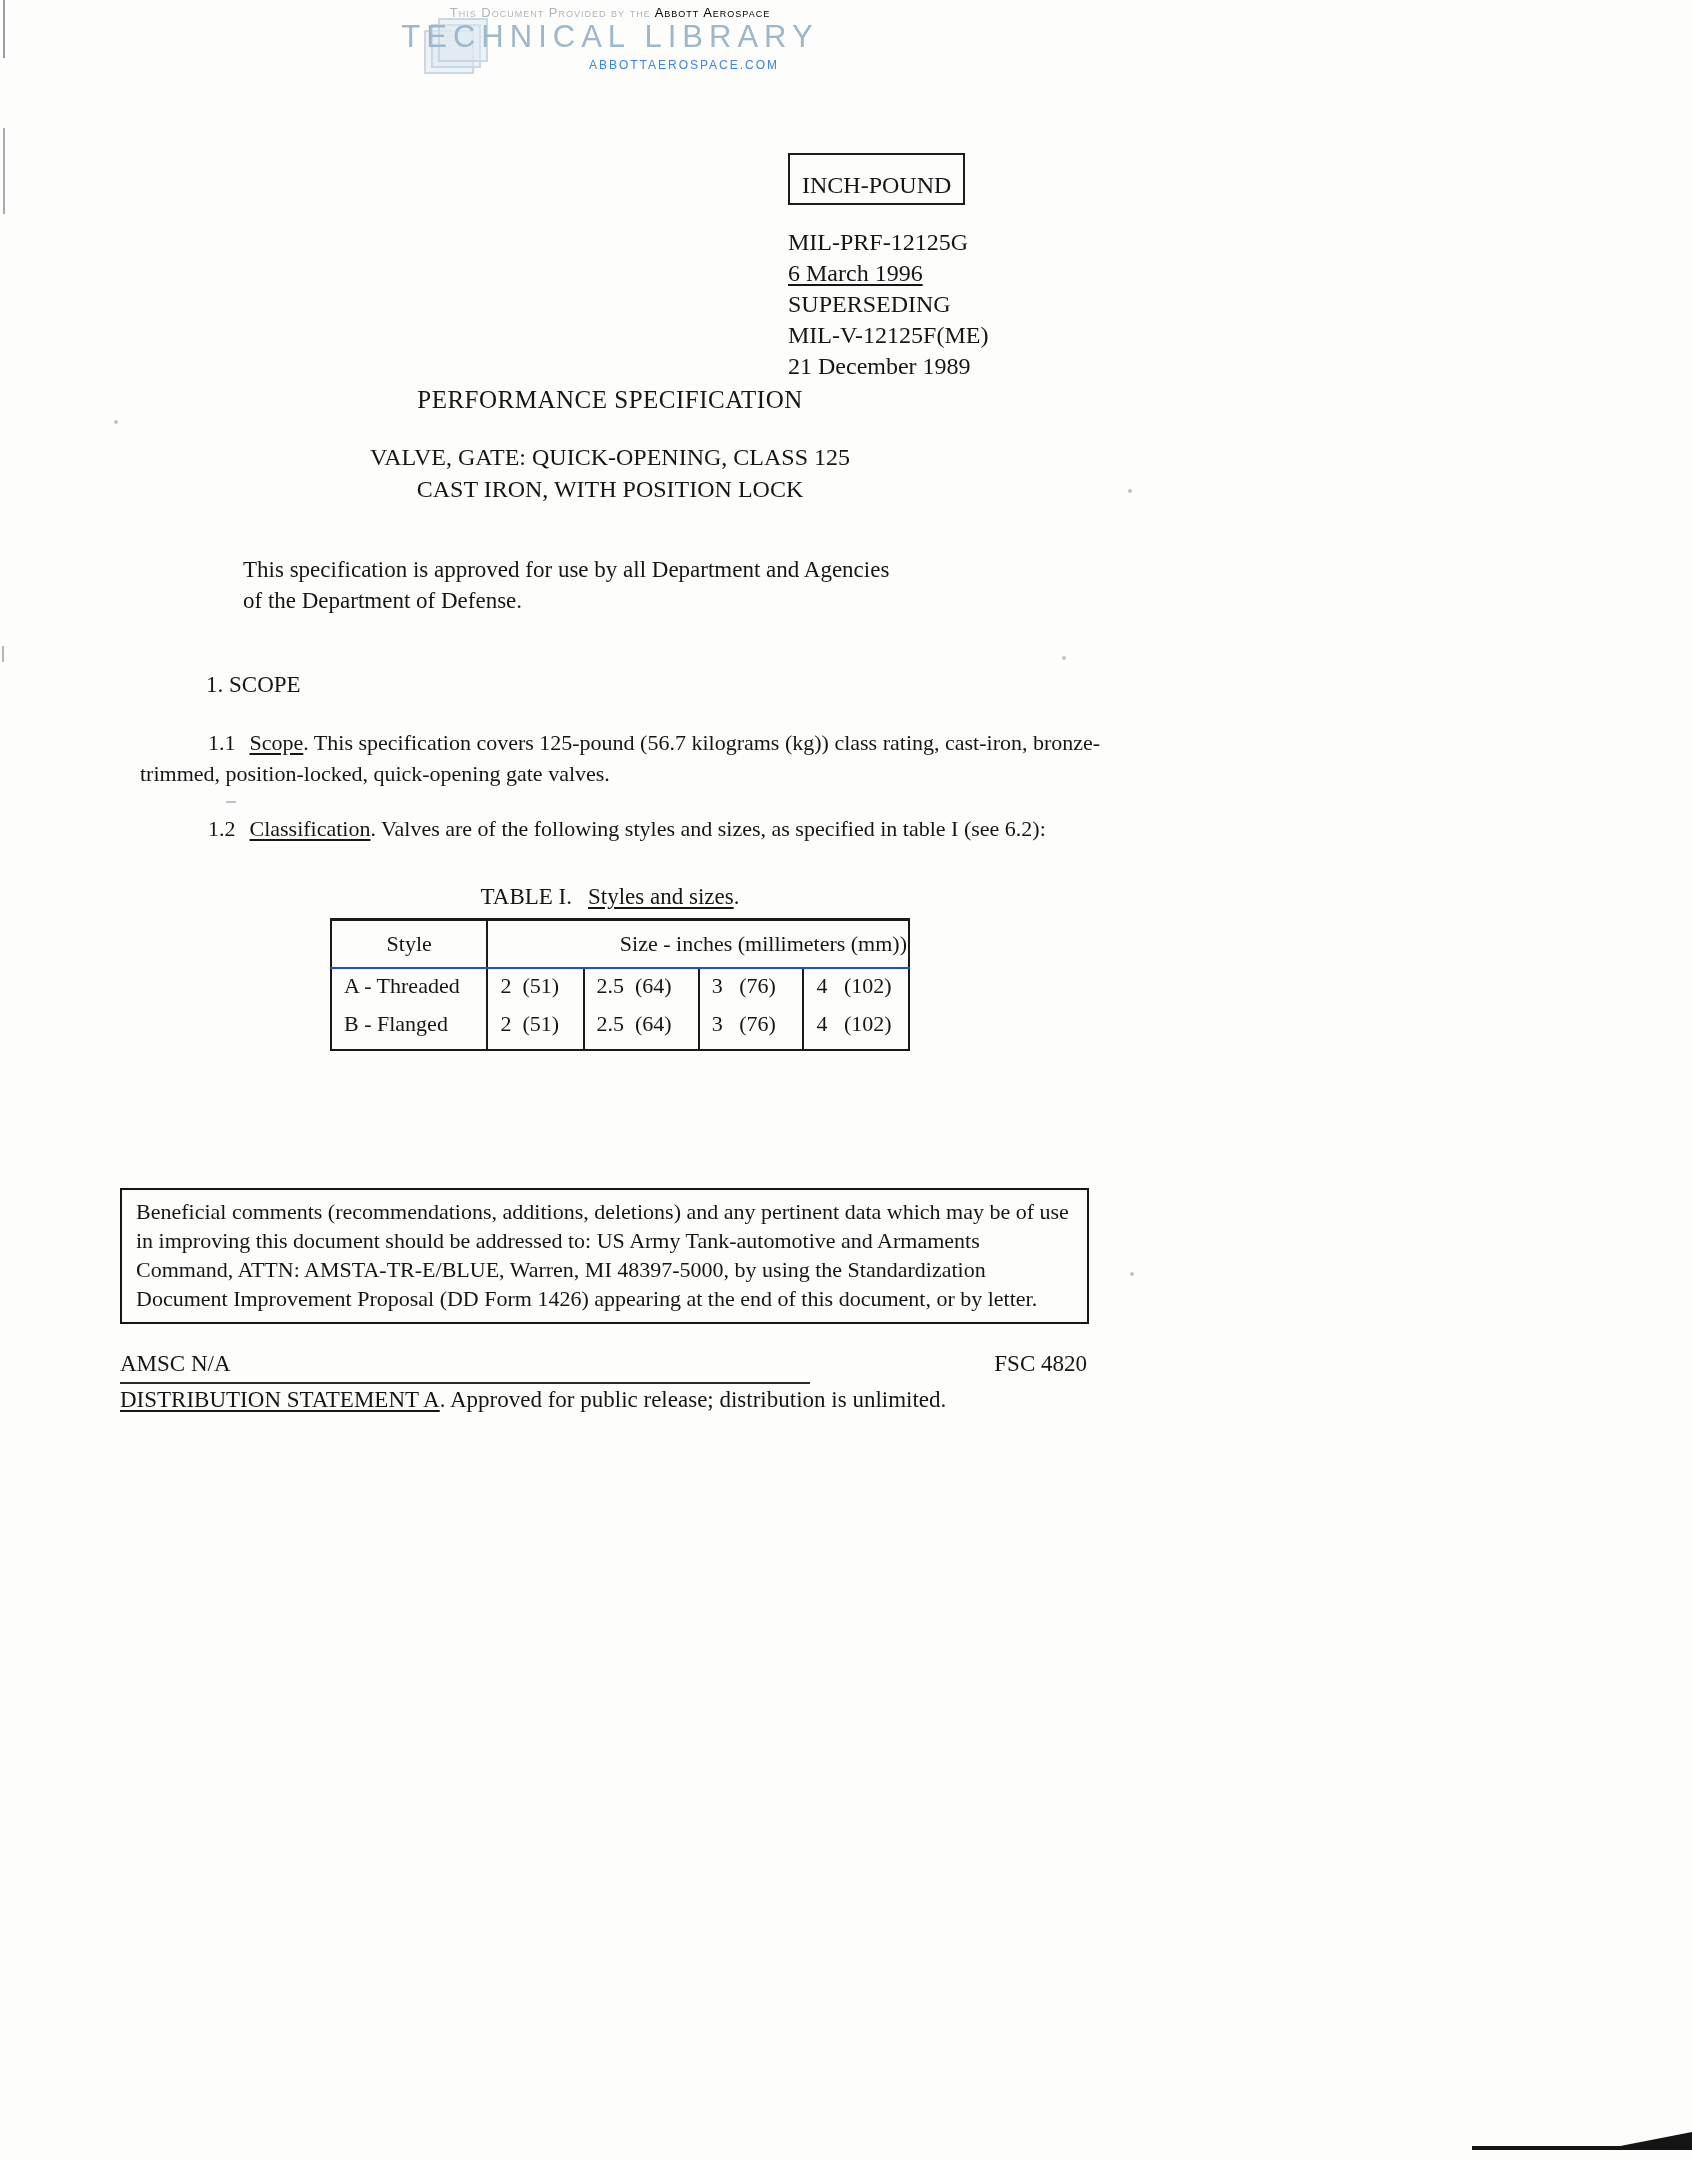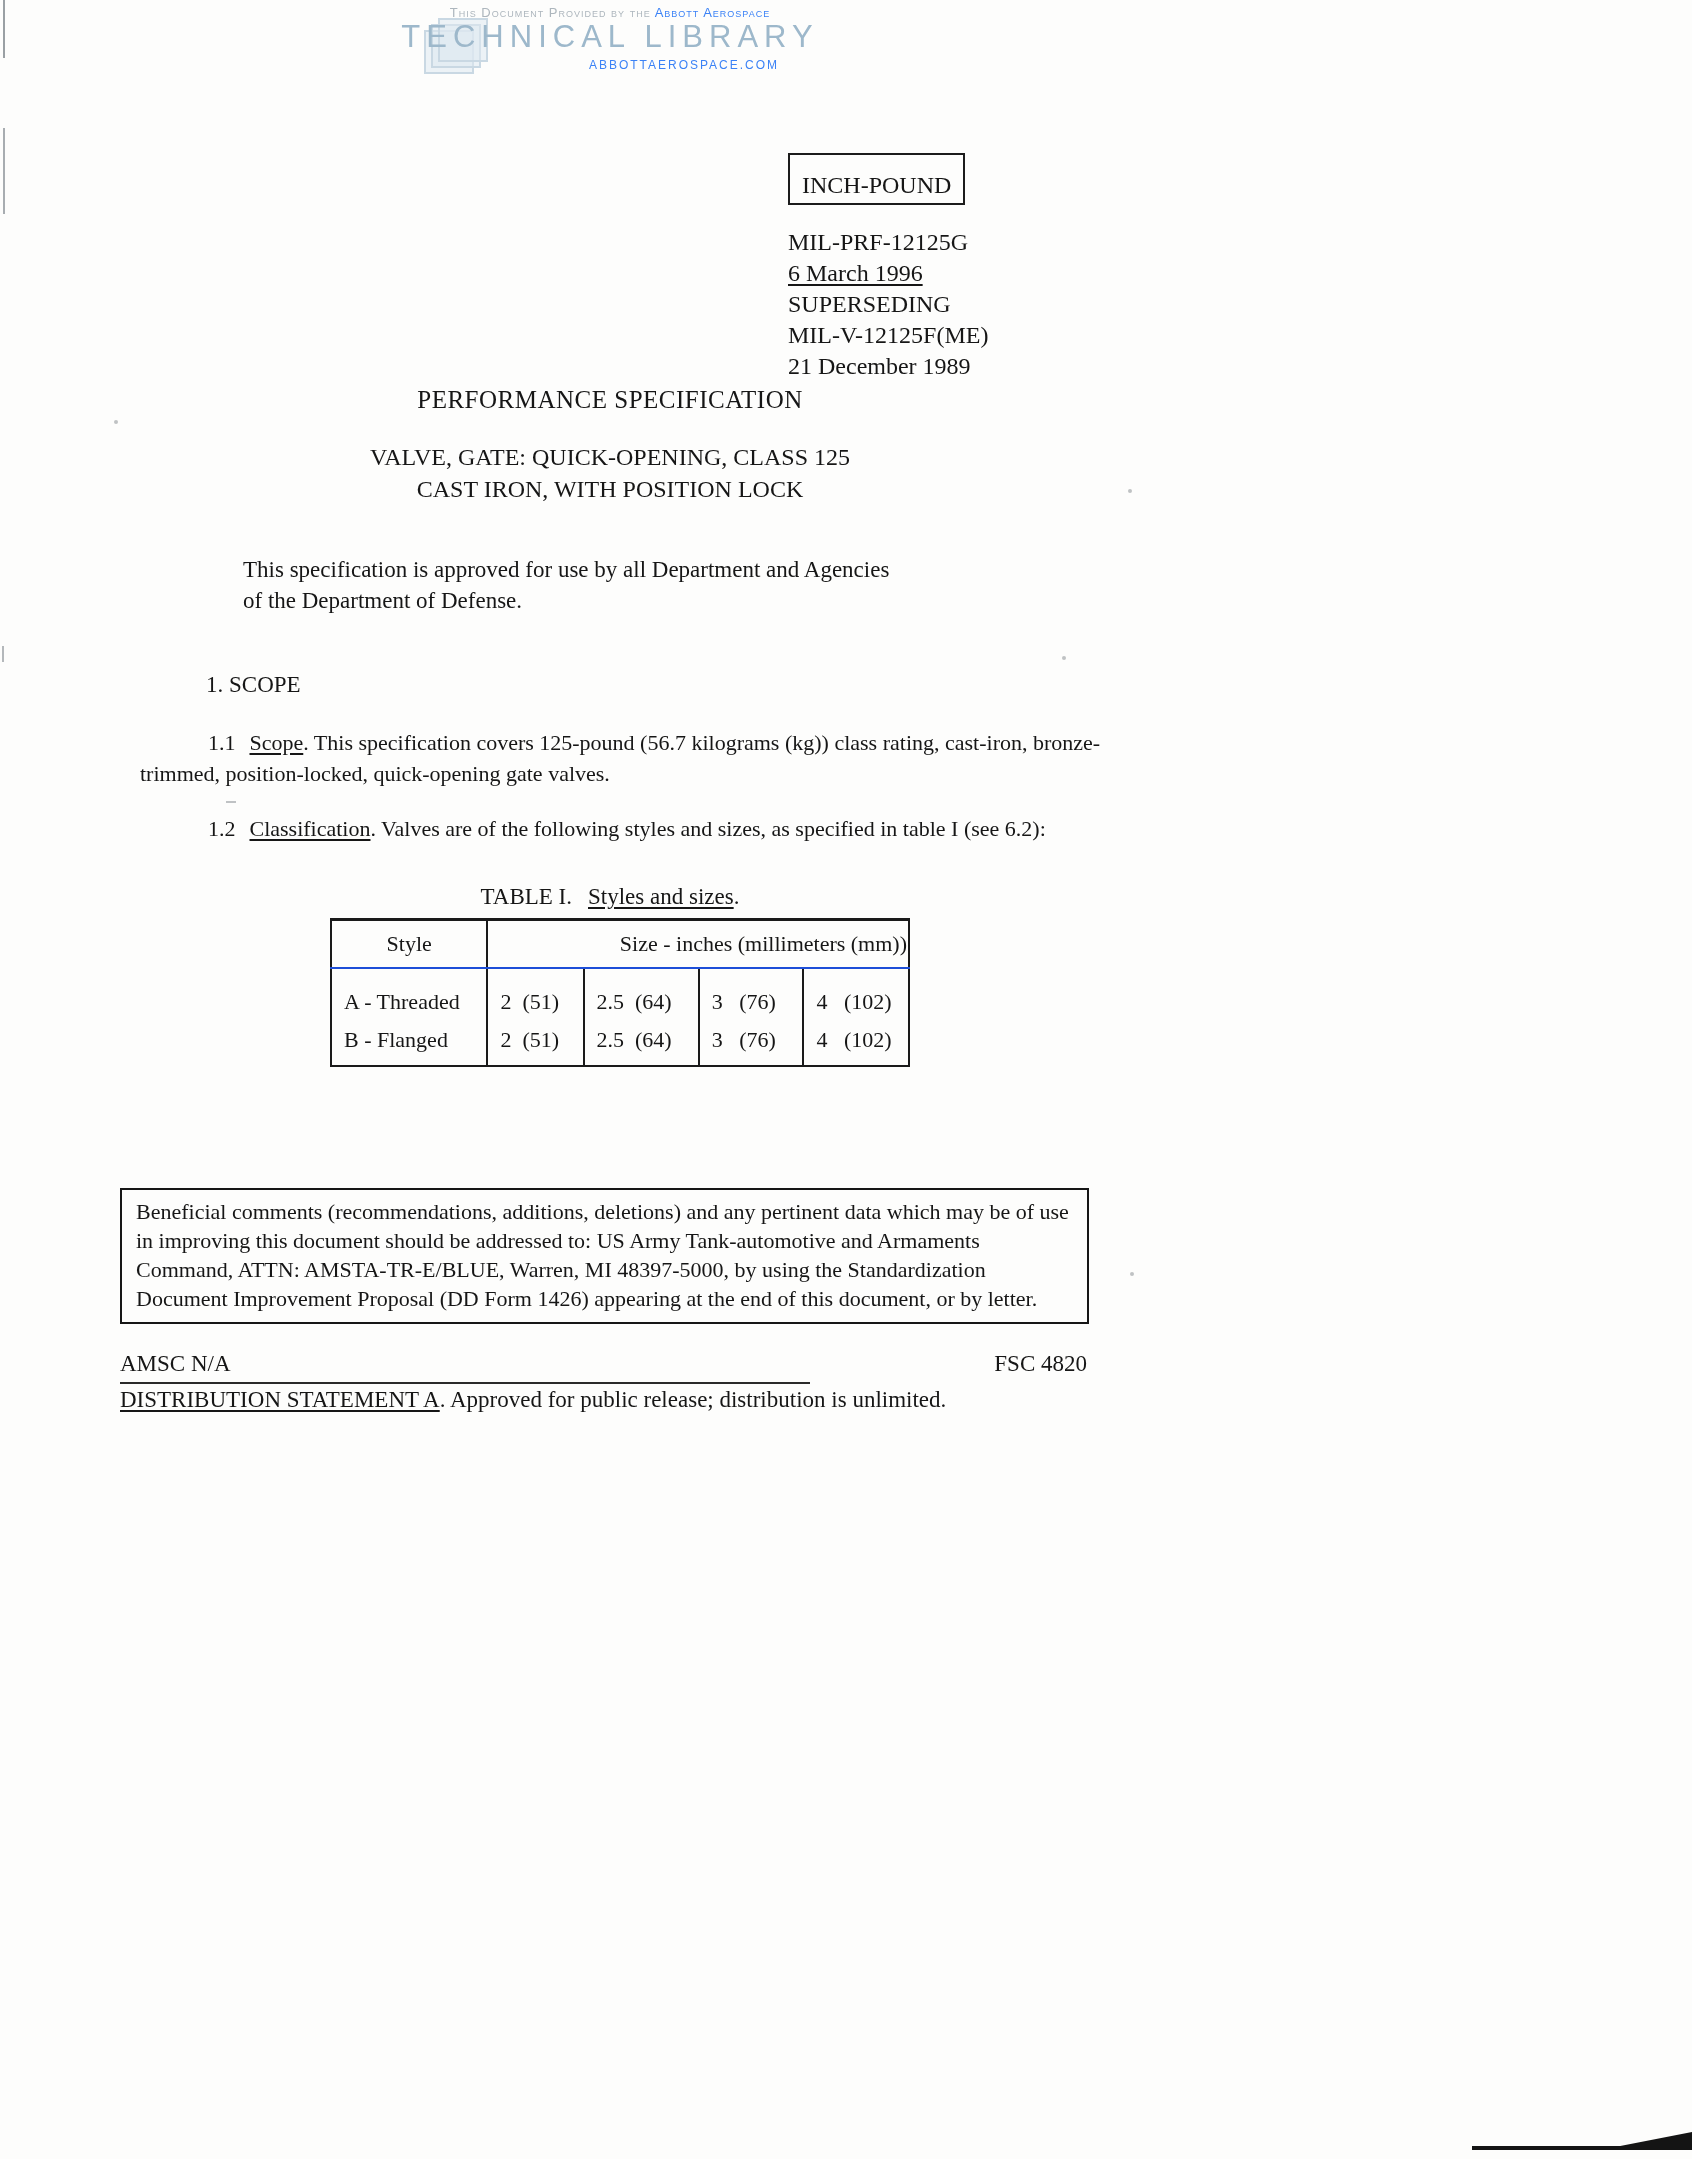--- a/index.html
+++ b/index.html
@@ -10,21 +10,21 @@
     font-family:"Liberation Serif","DejaVu Serif",serif;
     color:#161616;
     overflow:hidden;
     margin:0 auto;
   }
   .abs{position:absolute;}
 
   
   .wm-l1{top:5px;left:130px;width:960px;text-align:center;font-size:13px;letter-spacing:1px;font-variant:small-caps;font-family:"Liberation Sans",sans-serif;}
   .wm-gray{color:#adb6bd;}
-  .wm-blue{color:#3b82f6;text-align:center;}
+  .wm-blue{color:#000000;text-align:center;}
   .wm-l2{top:19px;left:130px;width:960px;text-align:center;font-size:31px;letter-spacing:6px;font-family:"Liberation Sans",sans-serif;font-weight:400;color:#9db8cb;}
   .wm-l3{top:58px;left:130px;width:960px;text-align:center;transform:translateX(74px);font-size:12px;letter-spacing:2px;font-family:"Liberation Sans",sans-serif;color:#3b82f6;}
   .wm-icon{top:16px;left:424px;width:70px;height:62px;}
   .wm-icon i{position:absolute;display:block;border:2px solid #c9d8e3;background:rgba(223,233,241,.55);width:46px;height:40px;}
   .wm-icon i:nth-child(1){left:0;top:14px;}
   .wm-icon i:nth-child(2){left:7px;top:8px;}
   .wm-icon i:nth-child(3){left:14px;top:2px;}
 
   
   .doc-header{top:153px;left:788px;font-size:24px;line-height:31px;}
@@ -48,21 +48,21 @@
   .caption{top:884px;left:130px;width:960px;text-align:center;font-size:23px;}
   .caption .cap-label{margin-right:16px;}
   .t1{top:918px;left:330px;width:580px;border-collapse:collapse;font-size:22px;}
   .t1, .t1 th, .t1 td{border-color:#1a1a1a;}
   .t1{border:2.5px solid #1a1a1a;border-top-width:3px;}
   .t1 th{border-bottom:2px solid #1d4ed8;font-weight:normal;height:44px;}
   .t1 th.c-style{width:158px;border-right:2px solid #1a1a1a;text-align:center;}
   .t1 th.c-size{text-align:right;}
   .t1 td{white-space:pre-wrap;padding:2px 0 2px 12px;height:34px;vertical-align:middle;}
   .t1 td + td{border-left:2px solid #1a1a1a;}
-  .t1 tbody tr:first-child td{padding-top:16px;}
+  .t1 tbody tr:first-child td{padding-top:0;}
   .t1 tbody tr:last-child td{padding-bottom:8px;}
   .t1 .w1{width:158px;} .t1 .w2{width:94px;} .t1 .w3{width:118px;} .t1 .w4{width:105px;} .t1 .w5{width:103px;}
 
   
   .comments-box{top:1188px;left:120px;width:937px;border:2.5px solid #161616;padding:7px 14px 9px 14px;font-size:22px;line-height:29px;}
   .amsc-row{top:1351px;left:120px;width:967px;display:flex;justify-content:space-between;font-size:23px;}
   .amsc-rule{top:1382px;left:120px;width:690px;height:2px;background:#2a2a2a;}
   .distribution{top:1387px;left:120px;font-size:23px;}
 
   

